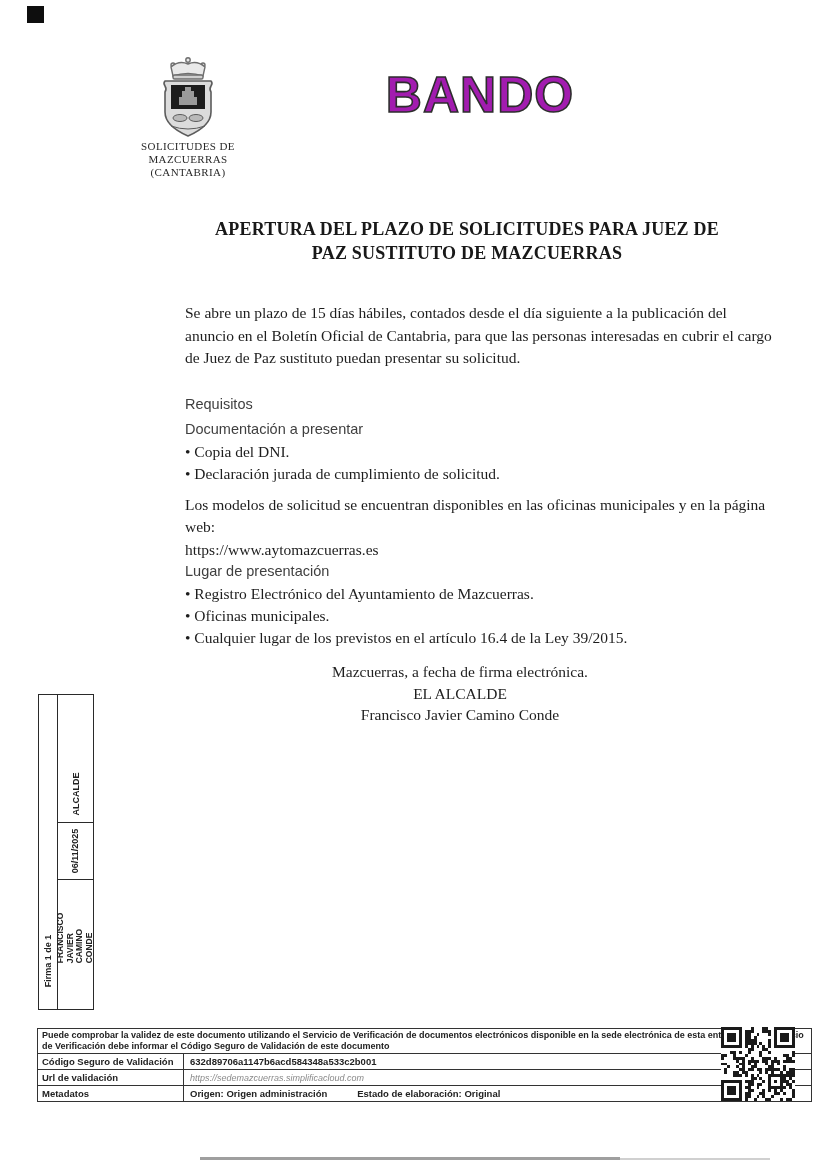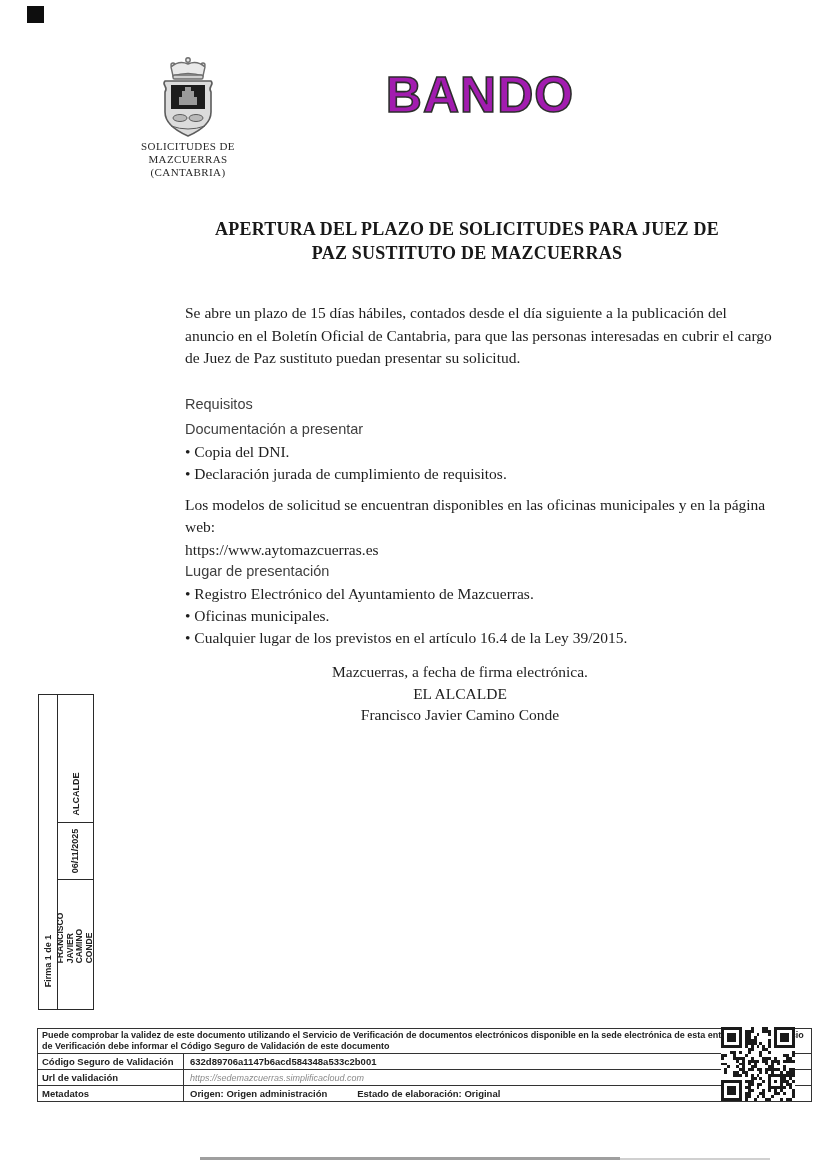--- a/index.html
+++ b/index.html
@@ -131,21 +131,21 @@
   <div class="content">
     <h1 class="doc-title">APERTURA DEL PLAZO DE SOLICITUDES PARA JUEZ DE PAZ SUSTITUTO DE MAZCUERRAS</h1>
 
     <p class="para intro">Se abre un plazo de 15 días hábiles, contados desde el día siguiente a la publicación del anuncio en el Boletín Oficial de Cantabria, para que las personas interesadas en cubrir el cargo de Juez de Paz sustituto puedan presentar su solicitud.</p>
 
     <p class="sec-head head-req">Requisitos</p>
 
     <p class="sec-head head-doc">Documentación a presentar</p>
     <ul class="blist">
       <li class="bi">• Copia del DNI.</li>
-      <li class="bi">• Declaración jurada de cumplimiento de requisitos.</li>
+      <li class="bi">• Declaración jurada de cumplimiento de solicitud.</li>
     </ul>
 
     <p class="para modelos"><span>Los modelos de solicitud se encuentran disponibles en las oficinas municipales y en la página web:</span><br>
       <span>https://www.aytomazcuerras.es</span>
     </p>
 
     <p class="sec-head head-lugar">Lugar de presentación</p>
     <ul class="blist">
       <li class="bi">• Registro Electrónico del Ayuntamiento de Mazcuerras.</li>
       <li class="bi">• Oficinas municipales.</li>

